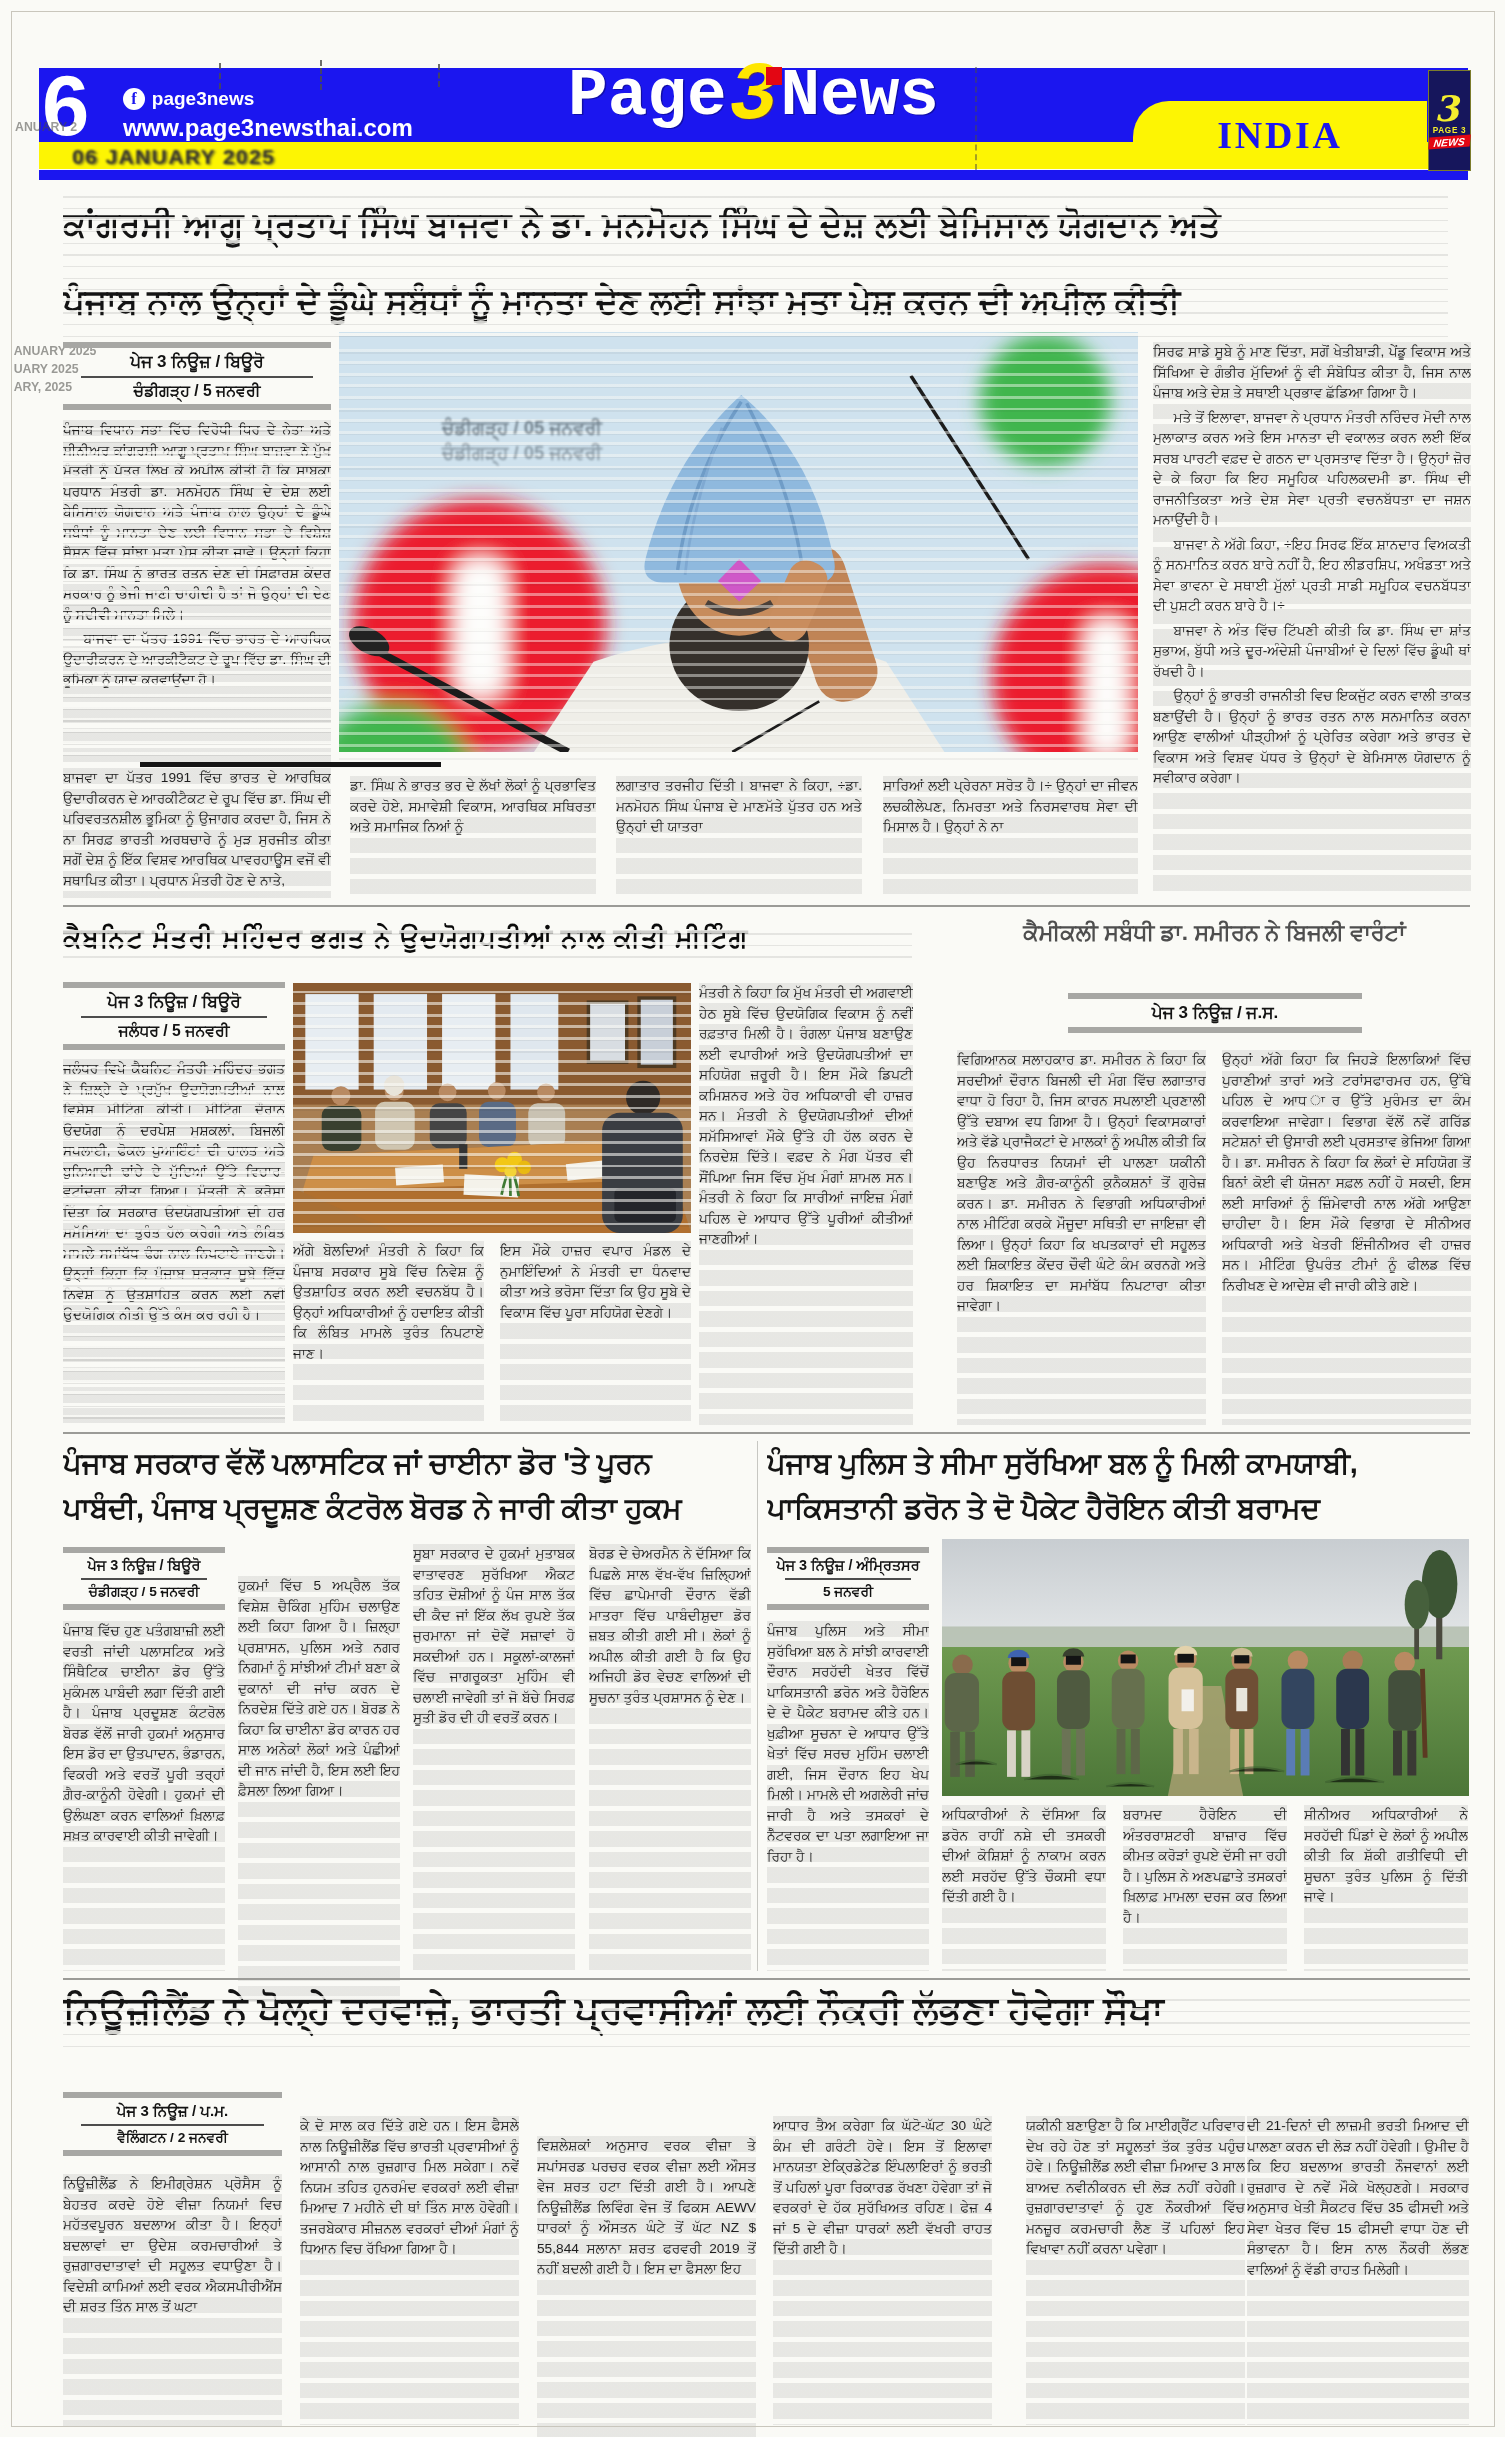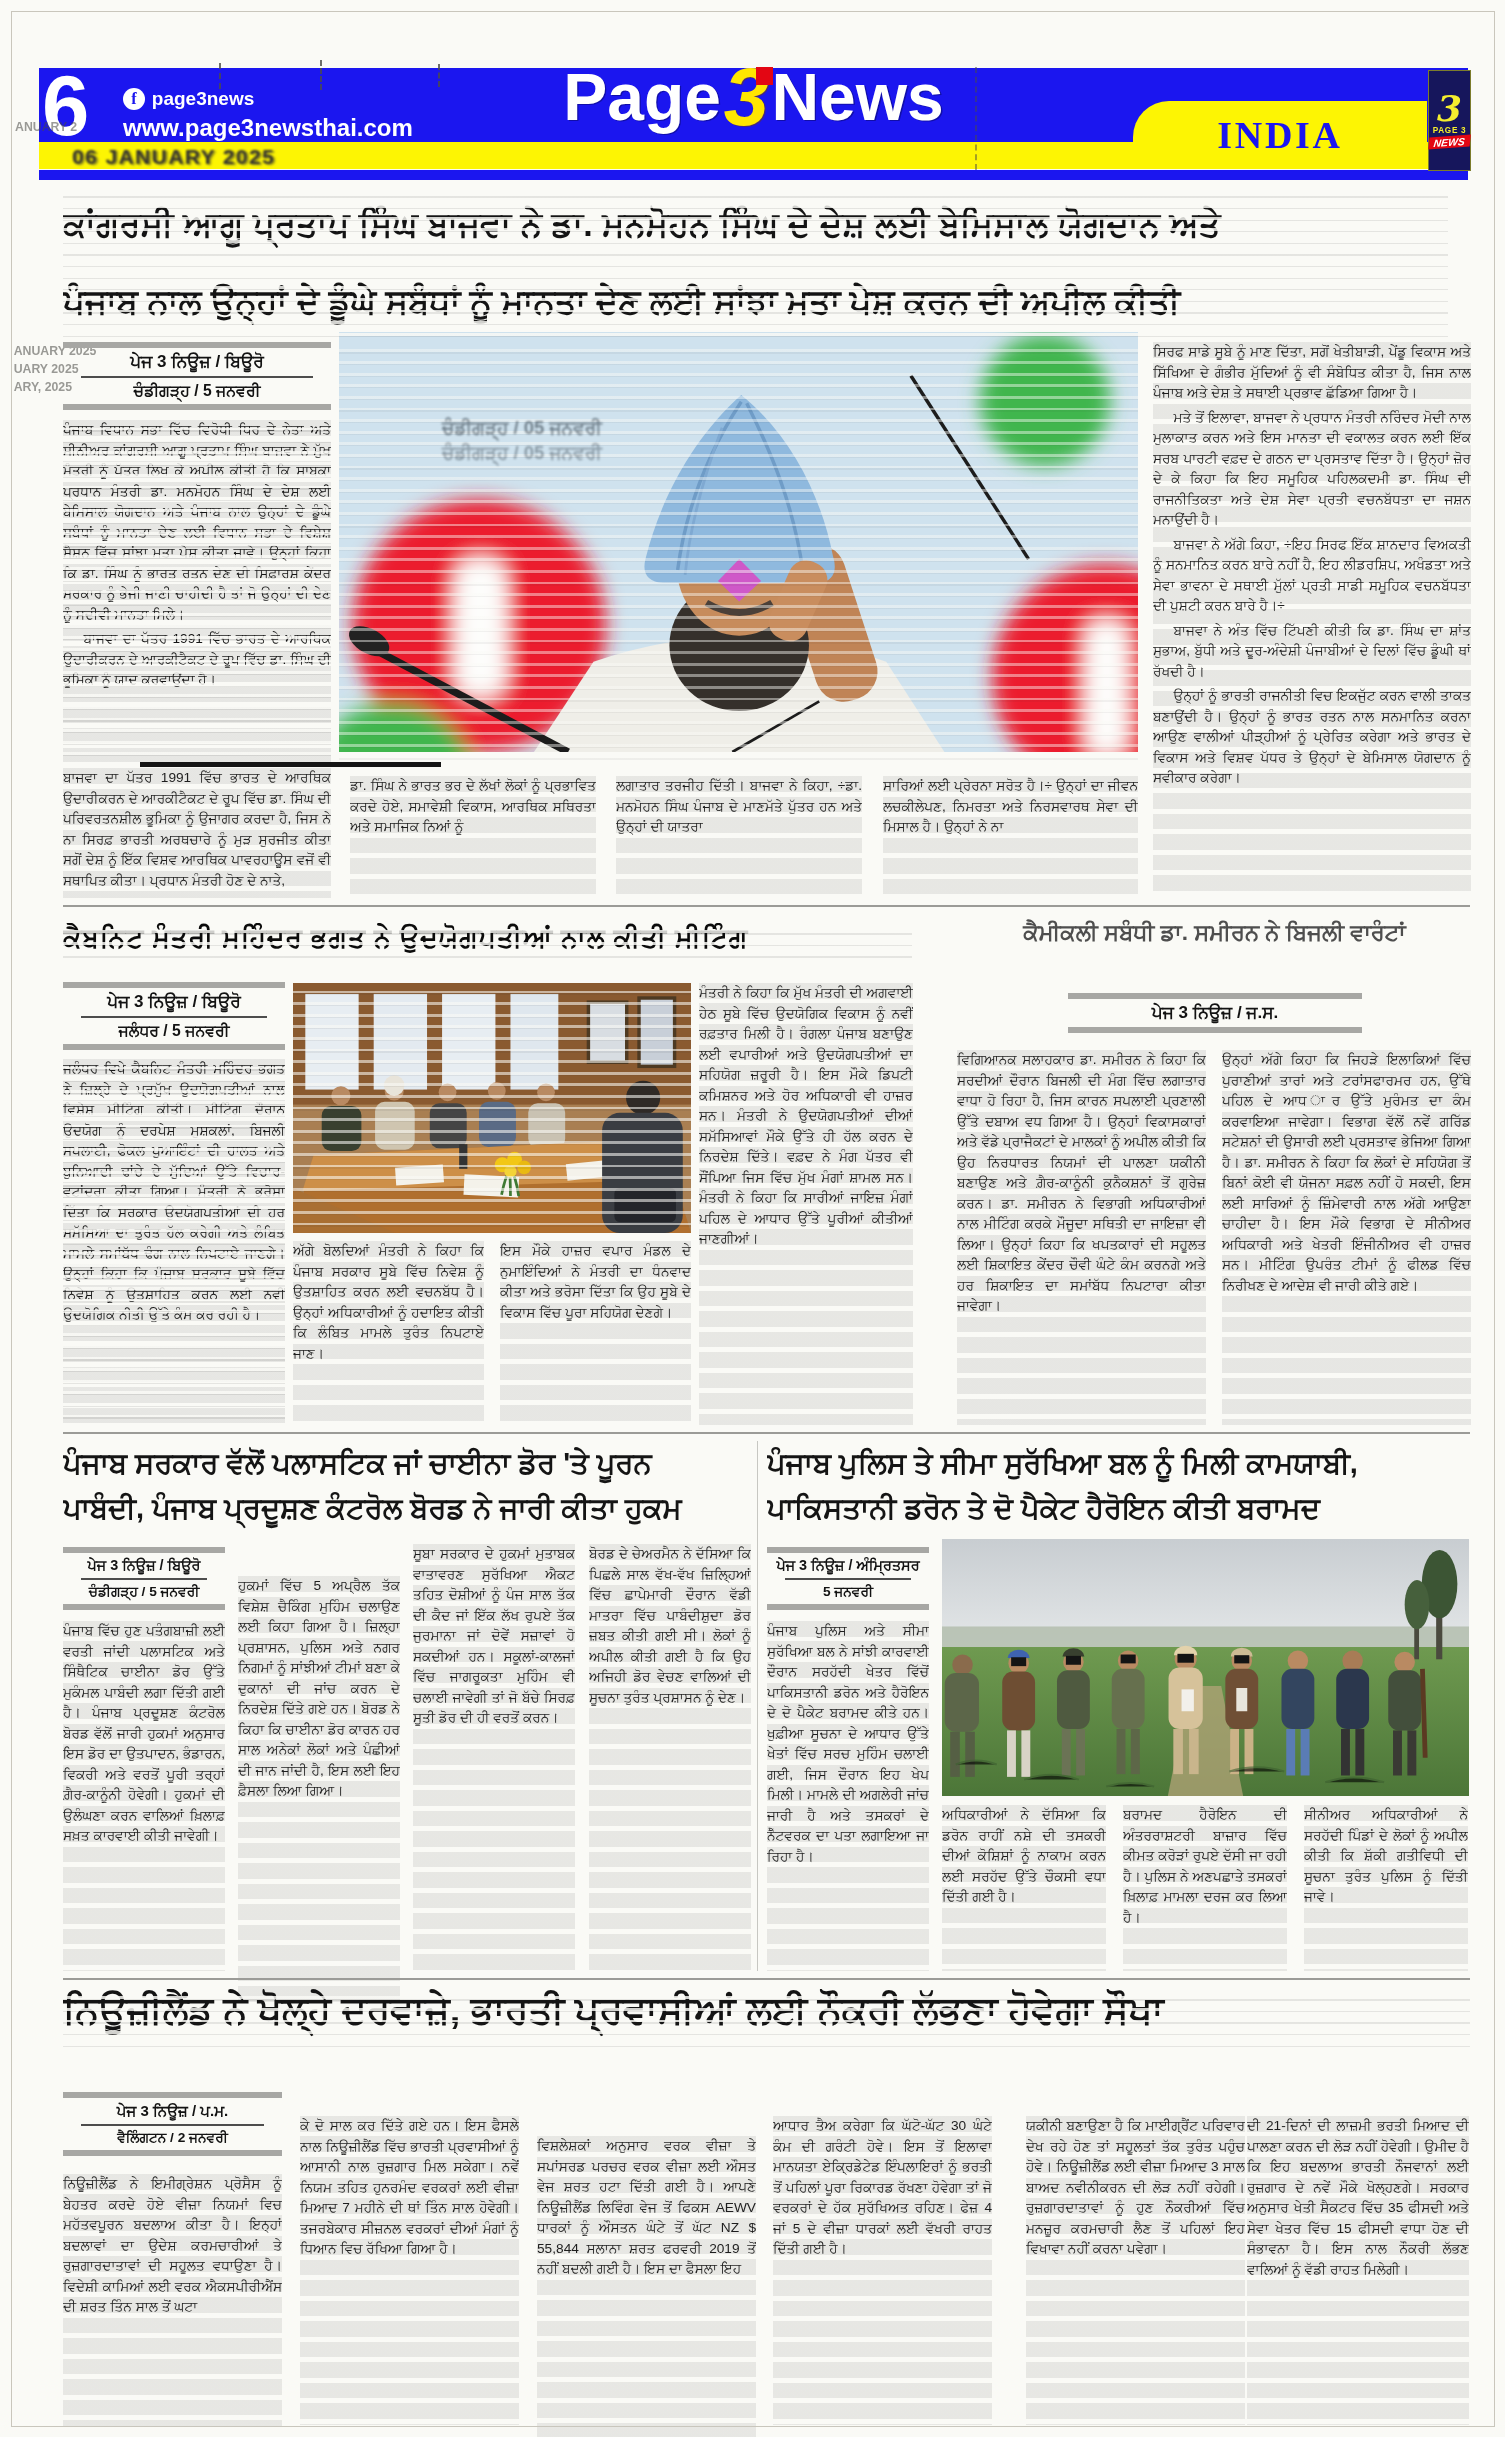--- a/index.html
+++ b/index.html
@@ -11,21 +11,21 @@
   
   .topbar{background:#1b16ef;}
   .yellowbar{background:#fdf503;}
   .bluestrip{background:#1b16ef;}
   .pageno{font-size:85px;font-weight:800;color:#fff;line-height:1;}
   .fbrow{display:flex;align-items:center;gap:6.8px;color:#fff;font-weight:700;font-size:19px;}
   .fbicon{display:inline-flex;align-items:center;justify-content:center;width:22px;height:22px;border-radius:50%;
           background:#fff;color:#1b16ef;font-family:"Liberation Serif",serif;font-weight:800;font-size:16.4px;}
   .site{color:#fff;font-weight:700;font-size:24px;}
   .masthead{display:flex;align-items:flex-end;justify-content:center;color:#fff;
-            font-family:Liberation Sans, sans-serif;font-weight:800;}
+            font-family:Liberation Mono, monospace;font-weight:800;}
   .mh-word{font-size:66px;line-height:1;text-shadow:1.4px 1.4px 0 rgba(0,0,40,.35);}
   .mh-three{position:relative;font-size:81px;line-height:.82;color:#ffe600;font-style:italic;
             text-shadow:1.4px 1.4px 0 rgba(120,60,0,.5);margin:0 2.7px;}
   .mh-notch{position:absolute;top:2.7px;right:-4.1px;width:16.4px;height:18px;background:#e30613;}
   .indiatab{background:#fdf503;border-radius:36px 0 0 0;display:flex;align-items:center;justify-content:center;}
   .indiatxt{color:#1b16ef;font-family:"Liberation Serif",serif;font-weight:800;font-size:38px;letter-spacing:2.7px;}
   .cornerlogo{background:#16165c;border:1.4px solid #7c7c2c;display:flex;flex-direction:column;align-items:center;
               justify-content:center;gap:1.4px;}
   .cl-num{color:#f5ee2e;font-size:36px;font-weight:800;font-style:italic;line-height:.9;
           font-family:"DejaVu Serif",serif;}

